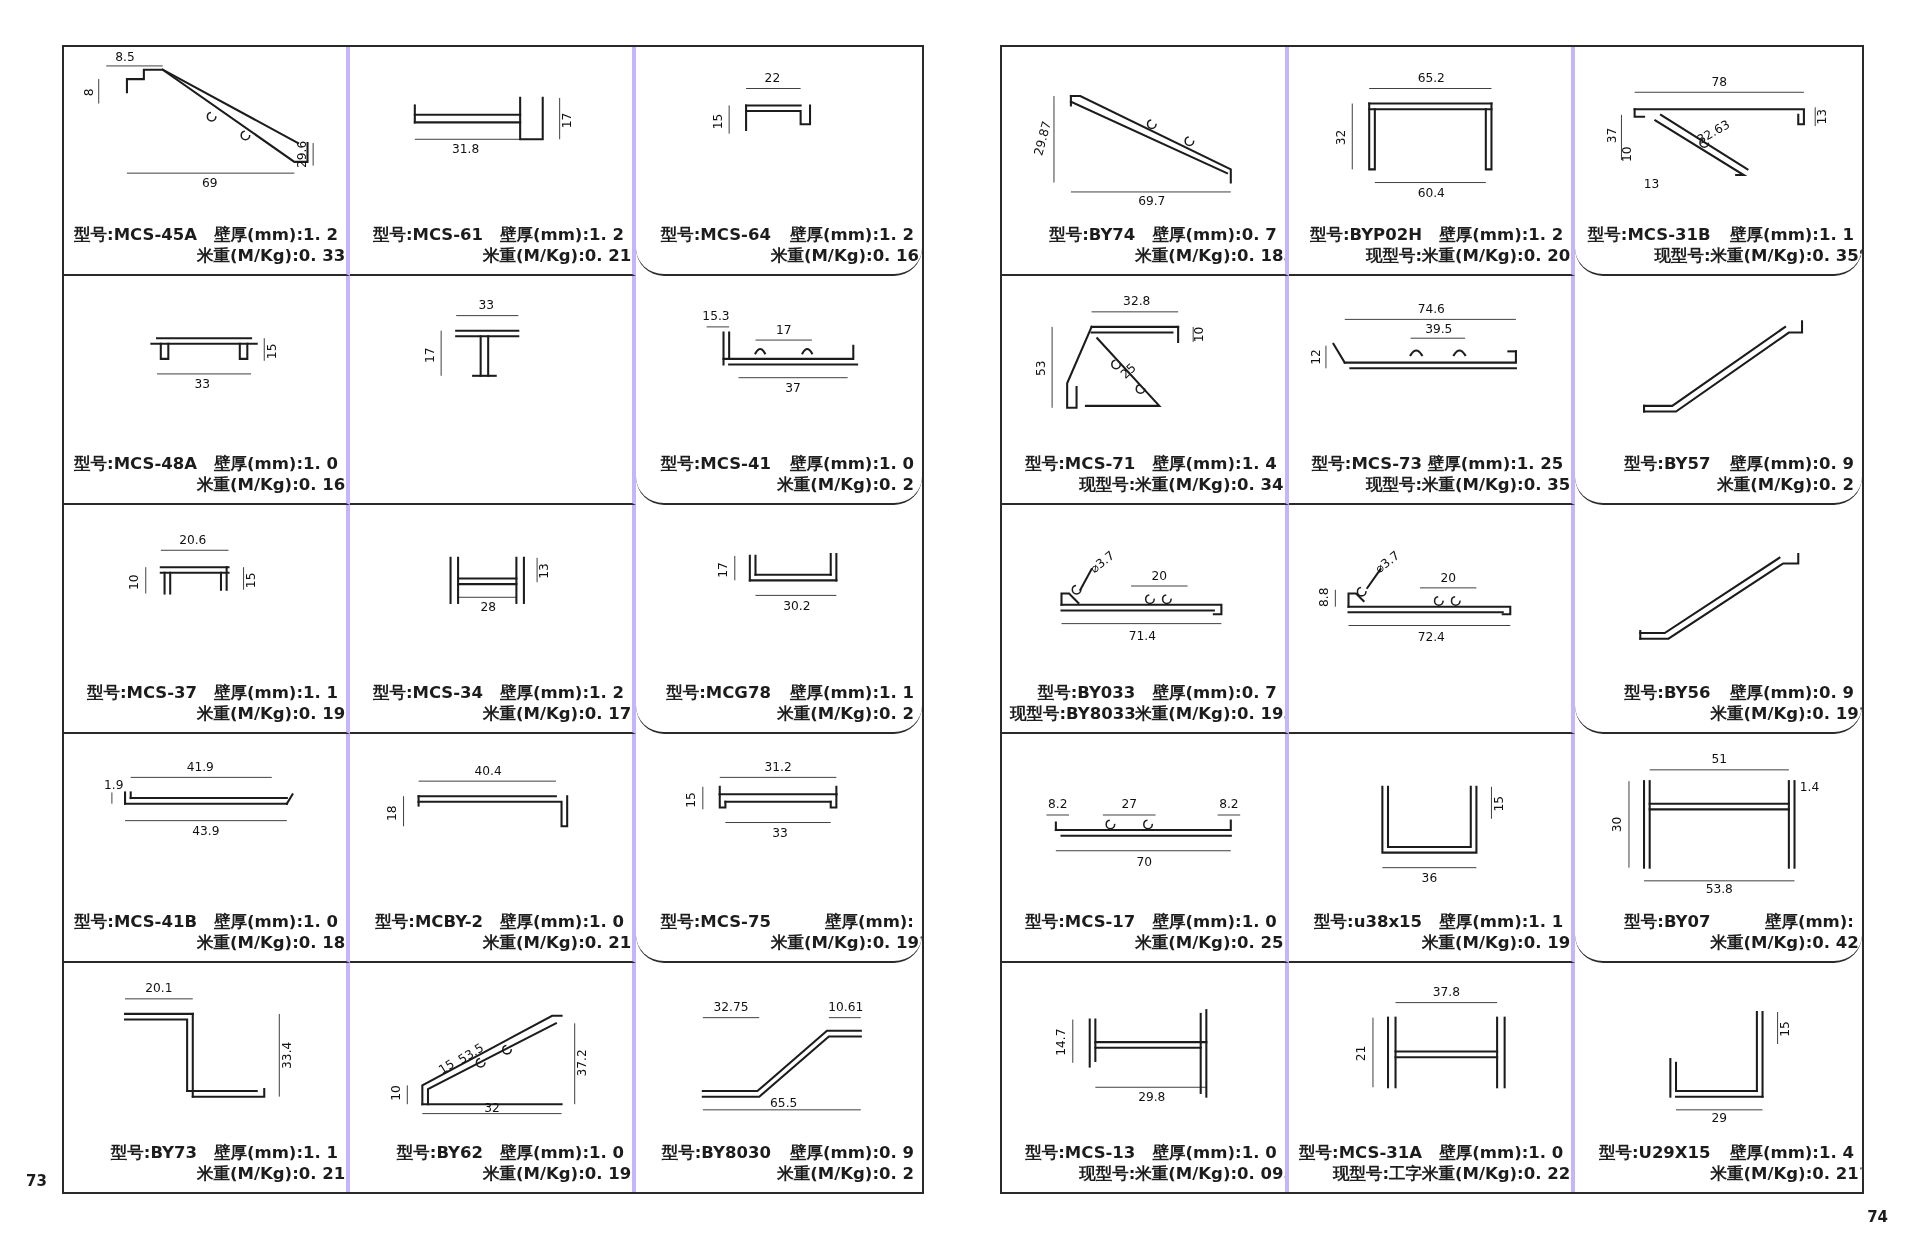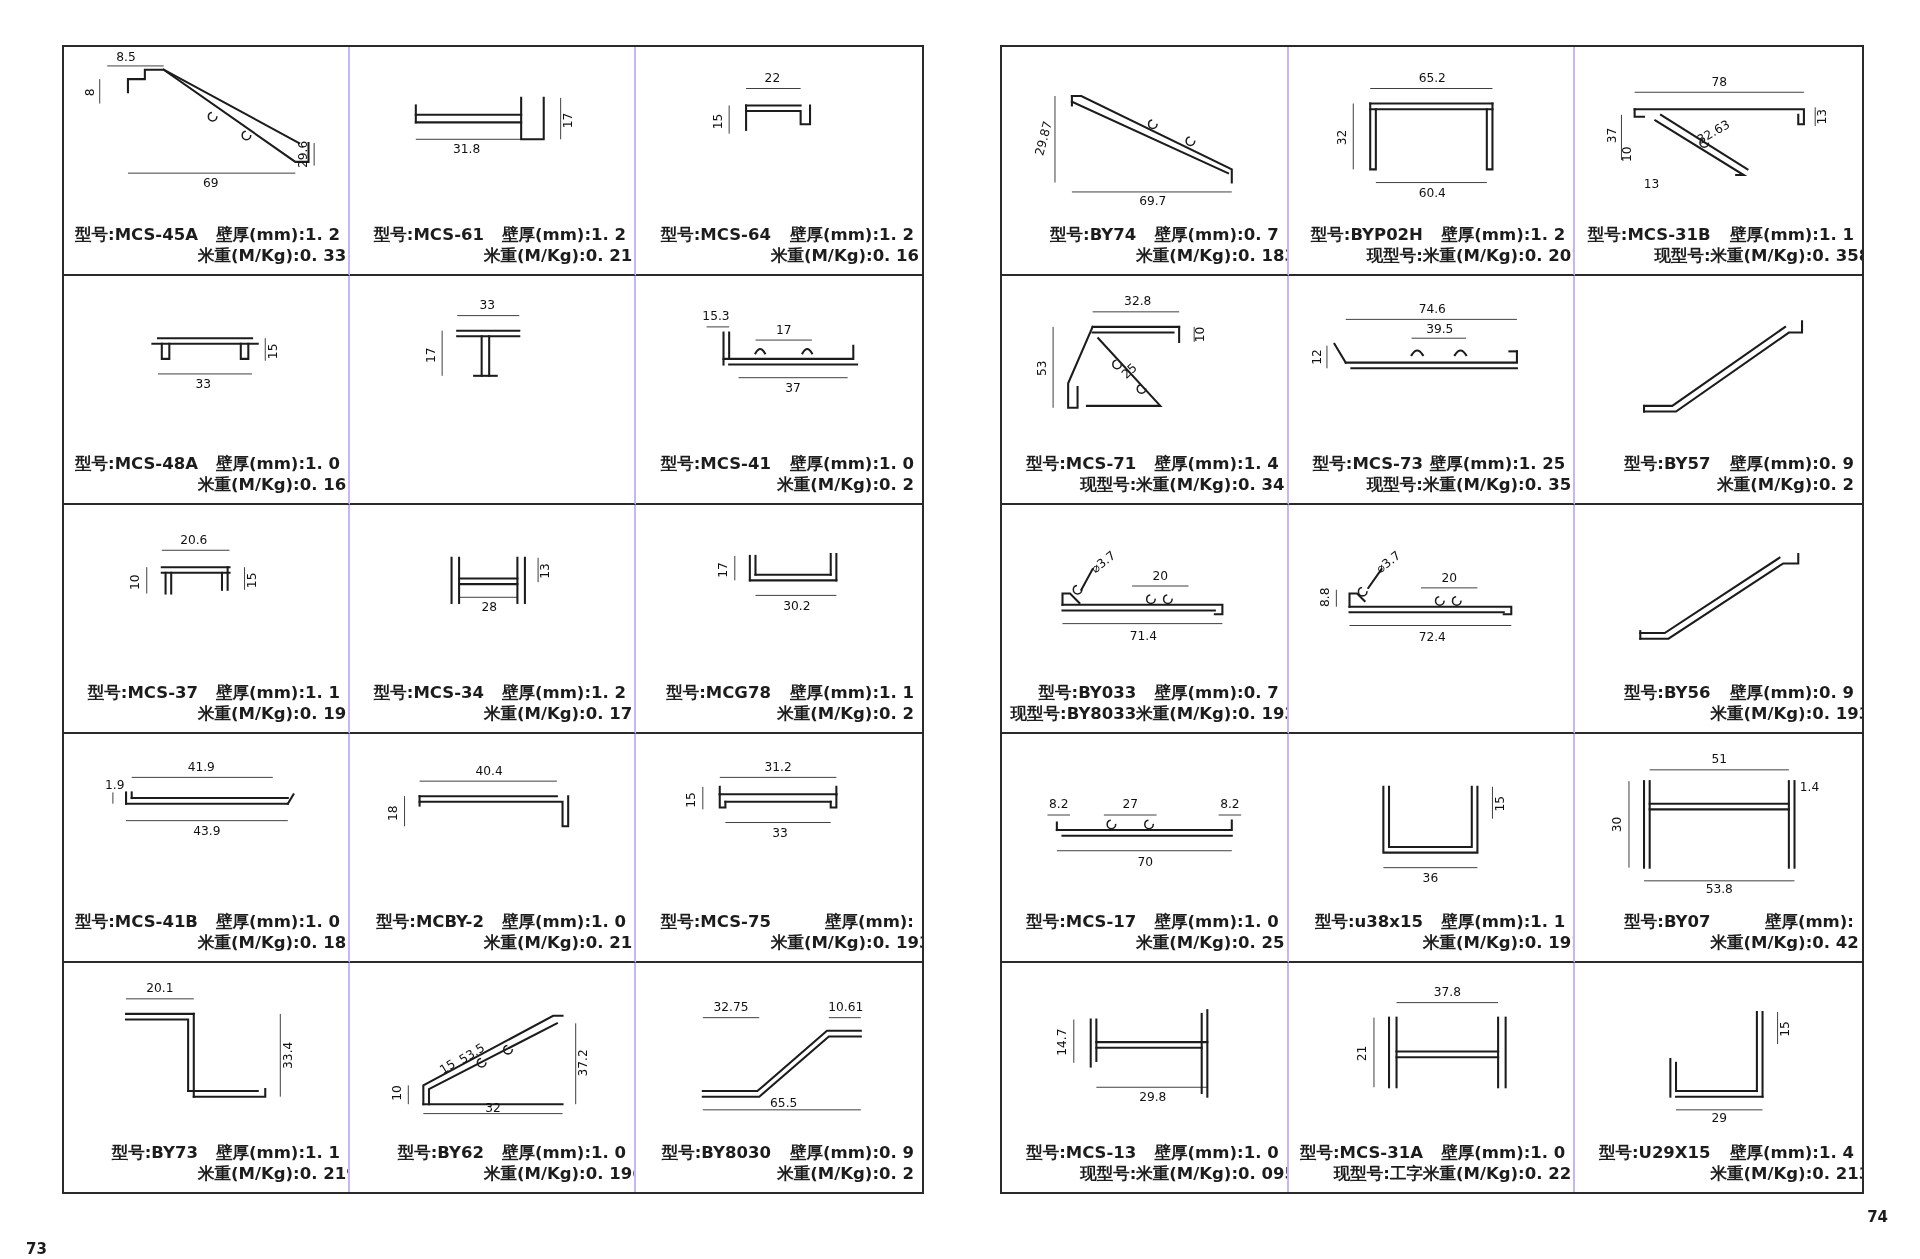--- a/index.html
+++ b/index.html
@@ -1,32 +1,32 @@
 <!DOCTYPE html>
 <html><head>
 <meta charset="utf-8">
 <style>
   html,body{margin:0;padding:0;background:#ffffff;}
   body{width:1920px;height:1259px;position:relative;font-family:"DejaVu Sans","Liberation Sans",sans-serif;color:#1c1c1c;overflow:hidden;}
   .sheet{position:absolute;top:45px;height:1145px;display:grid;grid-template-columns:repeat(3,1fr);grid-template-rows:repeat(5,1fr);border:2px solid #2a2a2a;background:#fff;}
   #sheet-left{left:62px;width:858px;}
   #sheet-right{left:1000px;width:860px;}
-  .cell{border-right:2px solid #c4b5fd;border-bottom:2px solid #2a2a2a;display:flex;flex-direction:column;justify-content:space-between;overflow:hidden;}
-  .cell:nth-child(3n){border-right:none;}
+  .cell{border-right:4px solid #c4b5fd;border-bottom:2px solid #2a2a2a;display:flex;flex-direction:column;justify-content:space-between;overflow:hidden;}
+  .cell:nth-child(3n){border-right:none;border-radius:28px;}
   .cell:nth-child(n+13):nth-child(-n+15){border-bottom:none;}
   .draw{width:100%;height:158px;display:block;flex:0 0 auto;margin-top:2px;}
   .pro{fill:none;stroke:#1c1c1c;stroke-width:2.2;stroke-linecap:square;stroke-linejoin:miter;}
   .hook{fill:none;stroke:#1c1c1c;stroke-width:1.6;stroke-dasharray:20 7;}
   .dim{stroke:#1c1c1c;stroke-width:0.9;}
   .dt{font-size:13px;fill:#111;text-anchor:middle;font-family:"DejaVu Sans",sans-serif;}
   .labels{padding:2px 8px 8px 8px;flex:0 0 auto;}
   .lrow{display:grid;grid-template-columns:47% 53%;line-height:21px;text-align:right;}
   .lrow span{font-size:16.5px;font-weight:600;letter-spacing:0;white-space:nowrap;}
   .pagenum{position:absolute;font-size:15px;font-weight:700;}
-  #pn-left{left:26px;top:1240px;}
+  #pn-left{left:26px;top:1172px;}
   #pn-right{right:32px;top:1208px;}
 </style>
 </head>
 <body>
 
 <div id="sheet-left" class="sheet">
     <div class="cell">
       <svg class="draw" viewBox="0 0 286 168">
         <path class="pro" d="M60,46 v-14 h18 v-10 h20 L238,120 h14 v-20"></path>
         <path class="pro" d="M98,22 L242,100"></path>

